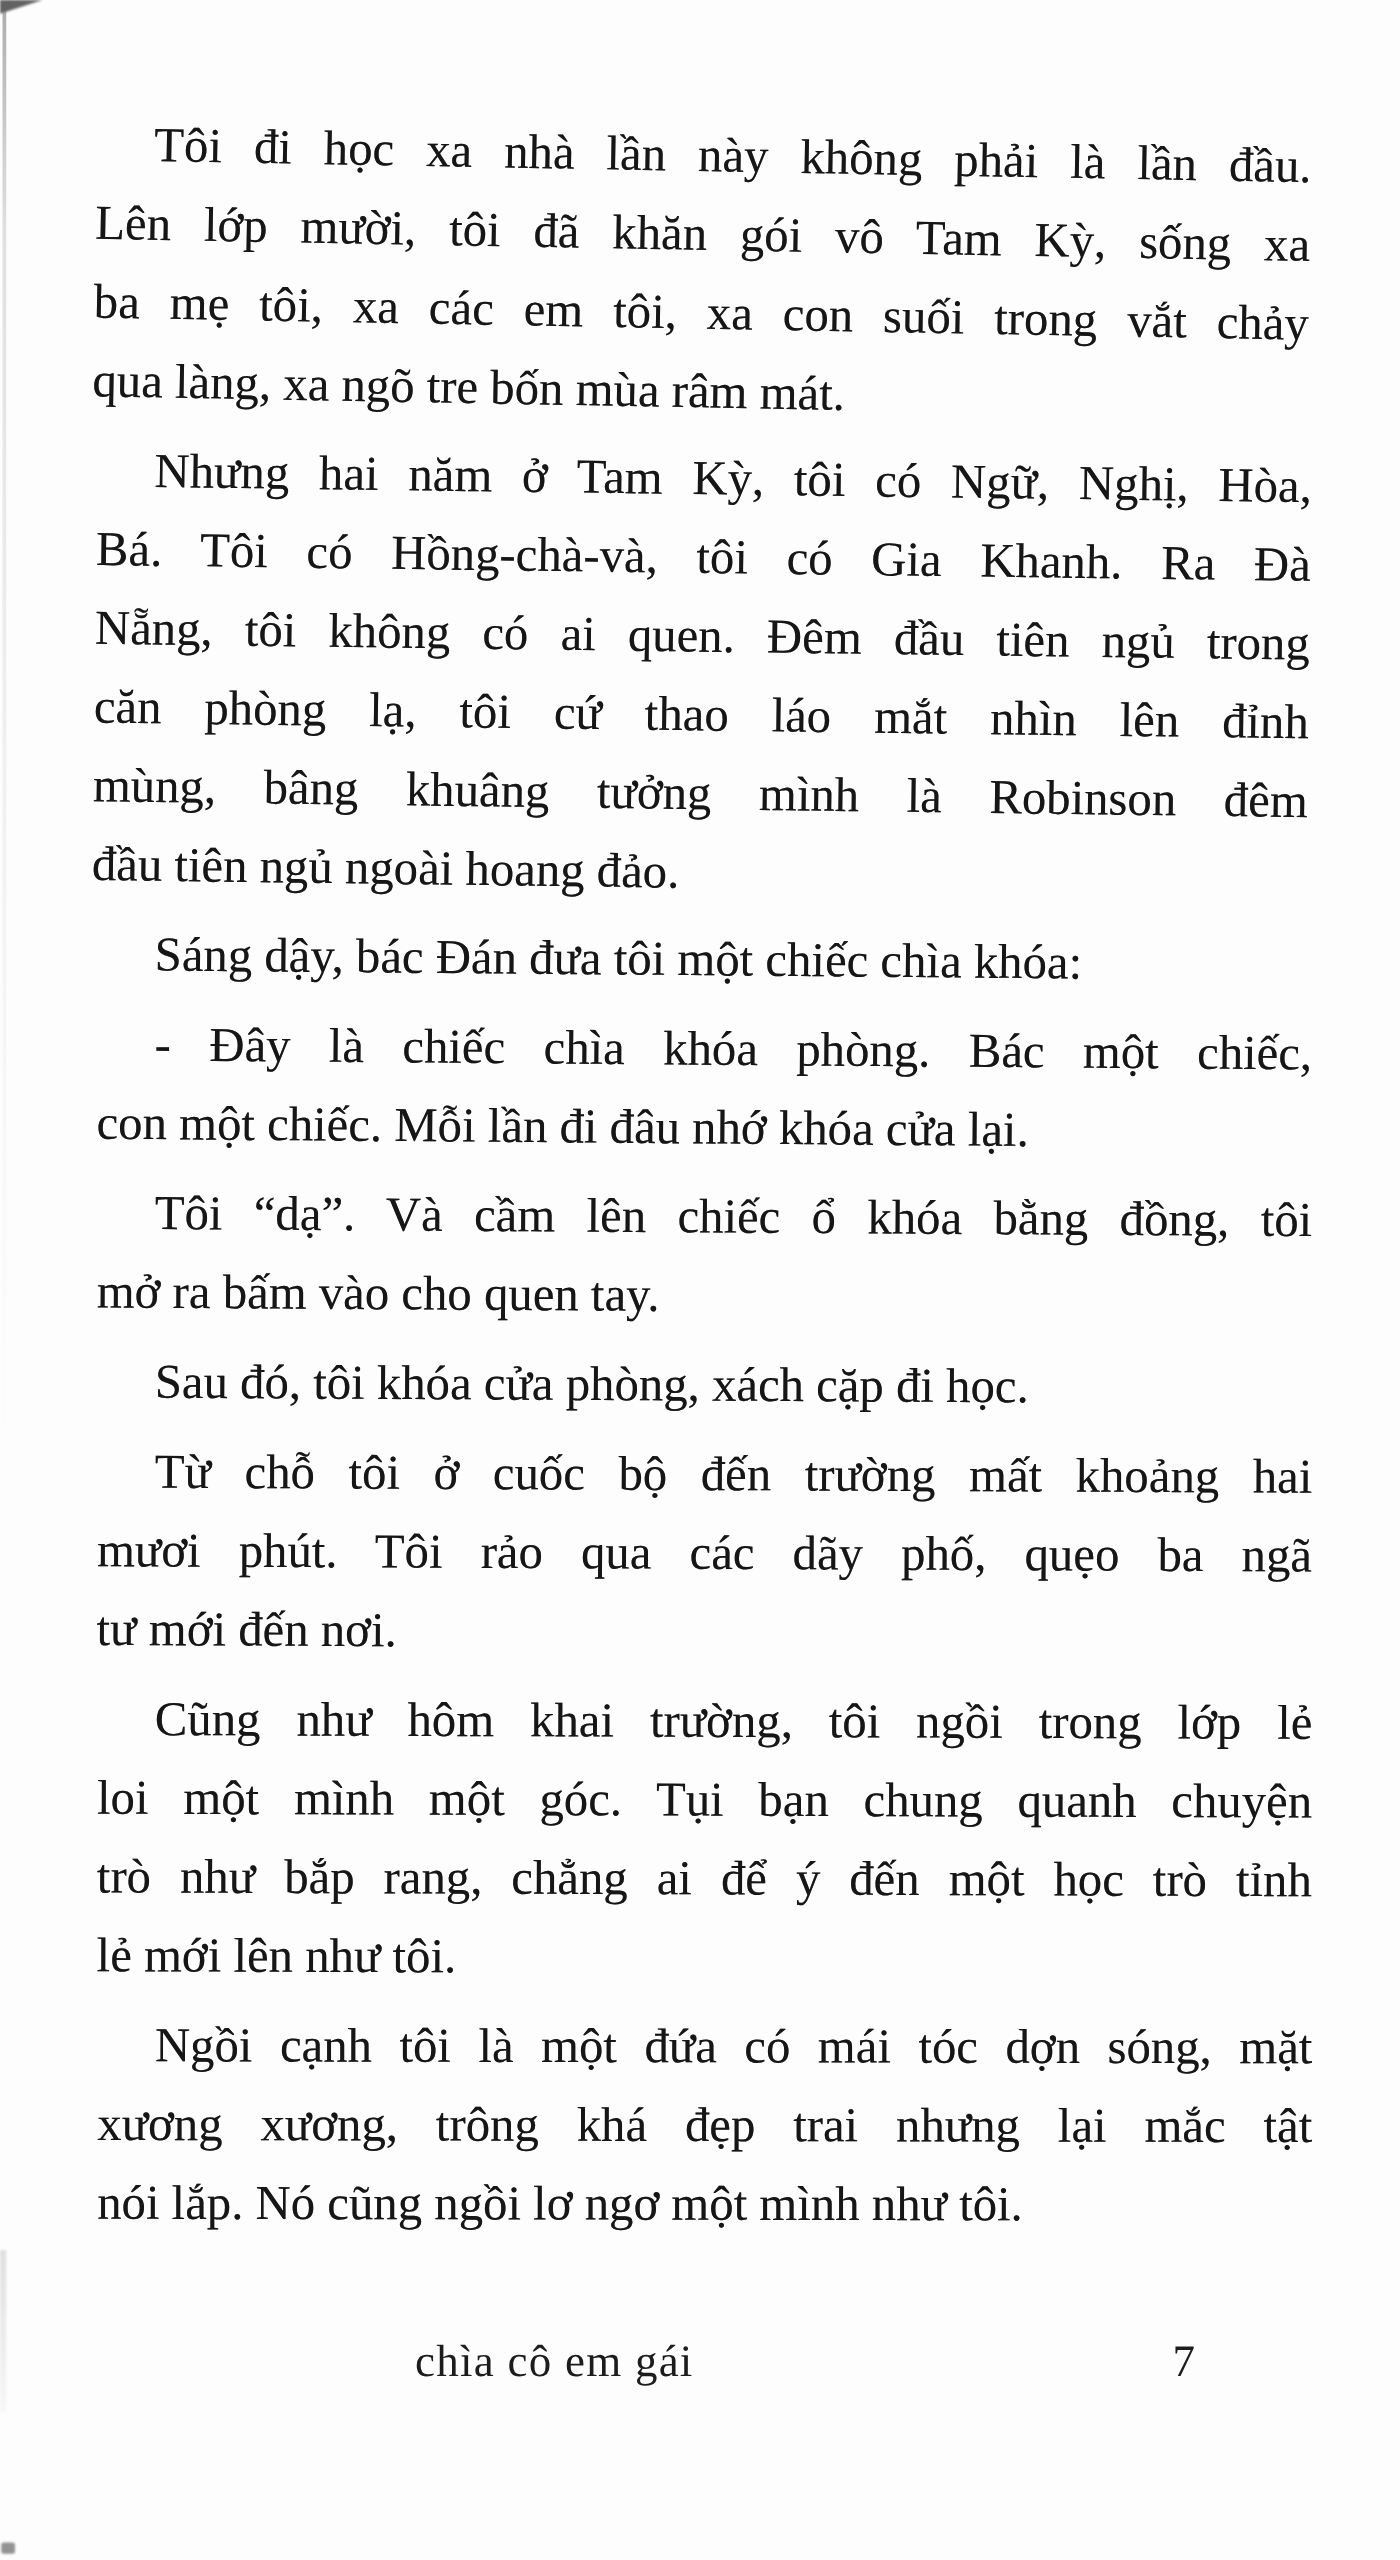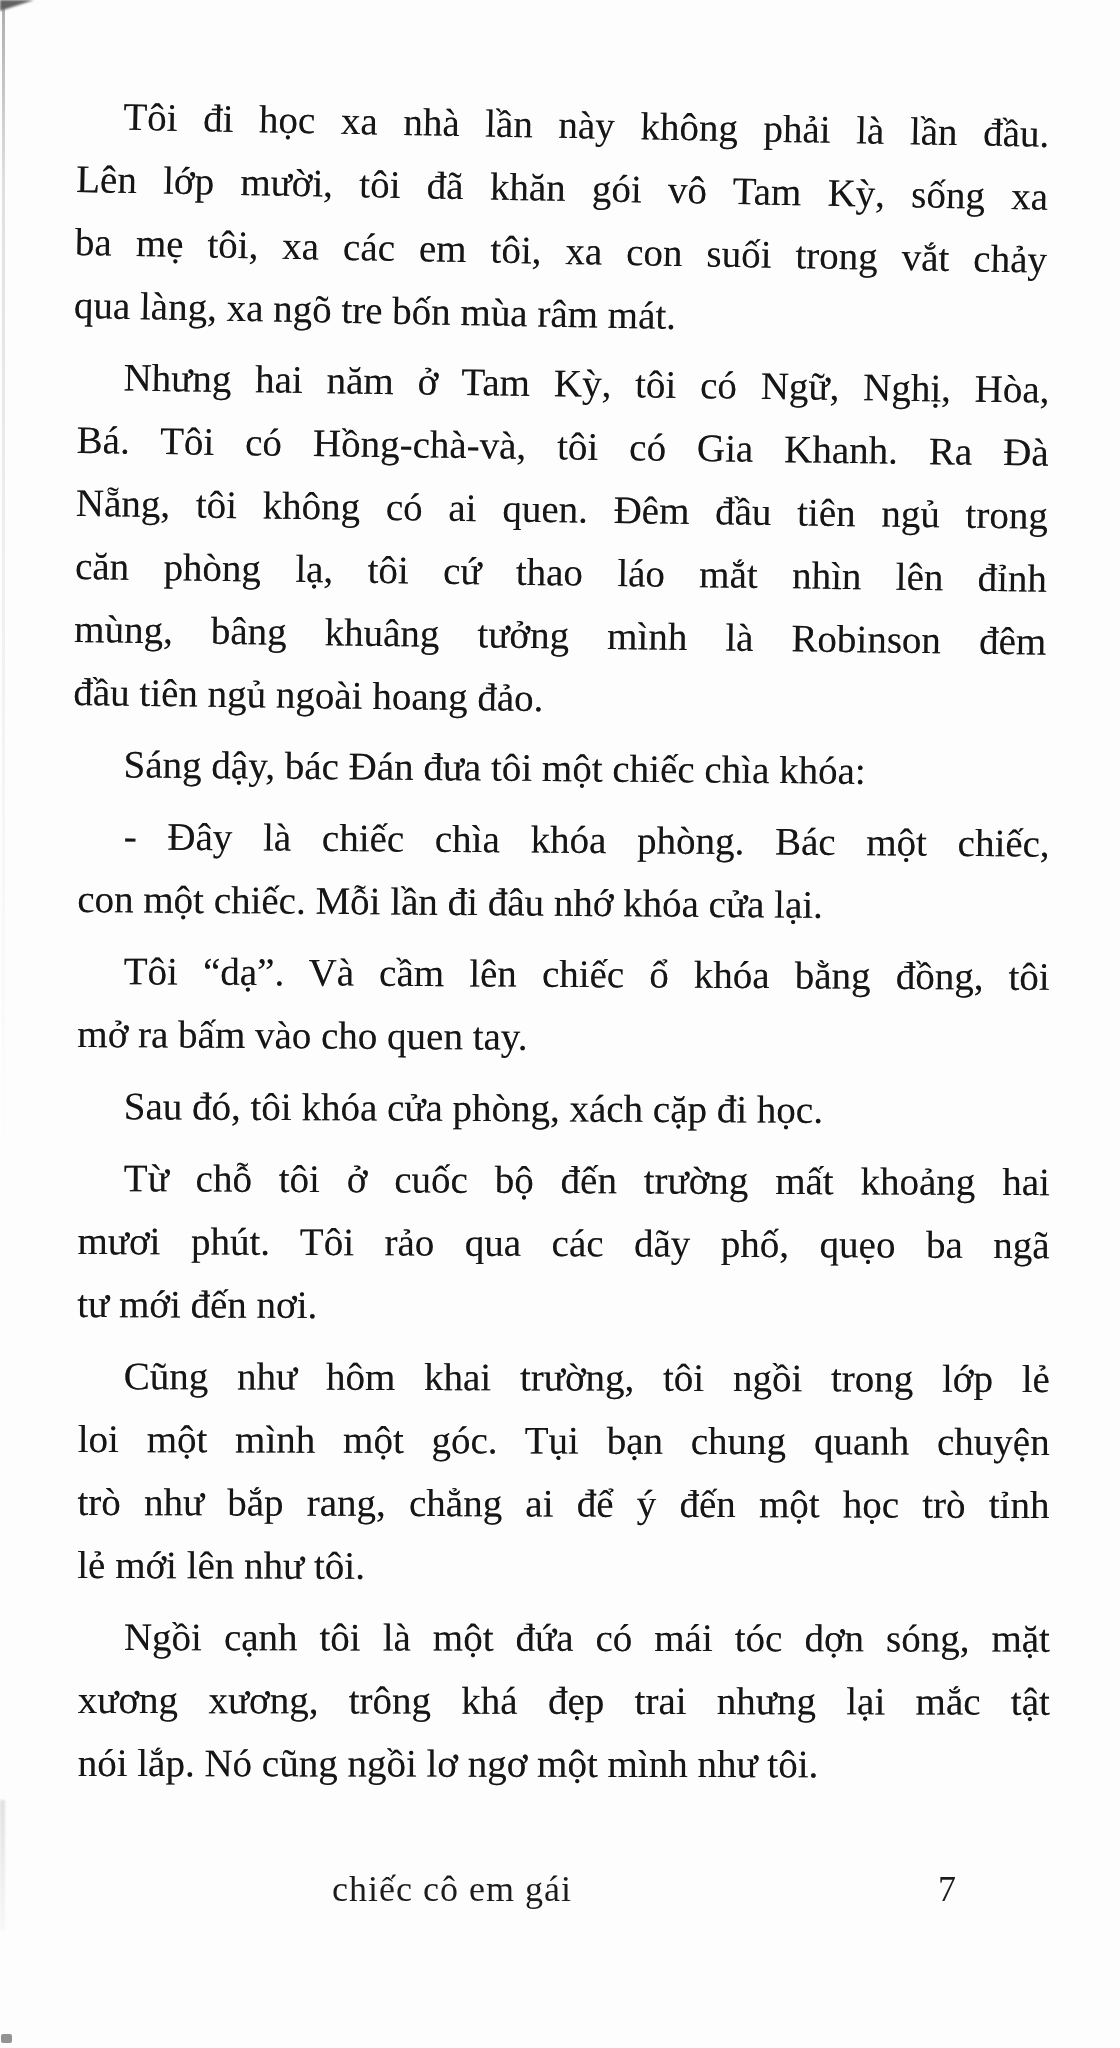--- a/index.html
+++ b/index.html
@@ -171,17 +171,17 @@
         <span class="line last">lẻ mới lên như tôi.</span>
       </p>
       <p class="para">
         <span class="line first">Ngồi cạnh tôi là một đứa có mái tóc dợn sóng, mặt</span>
         <span class="line">xương xương, trông khá đẹp trai nhưng lại mắc tật</span>
         <span class="line last">nói lắp. Nó cũng ngồi lơ ngơ một mình như tôi.</span>
       </p>
     </main>
 
   <footer class="page-footer">
-    <span class="footer-title">chiếc cô em gái</span>
+    <span class="footer-title">chìa cô em gái</span>
     <span class="page-number">7</span>
   </footer>
 
 </div>
 
 </body></html>

